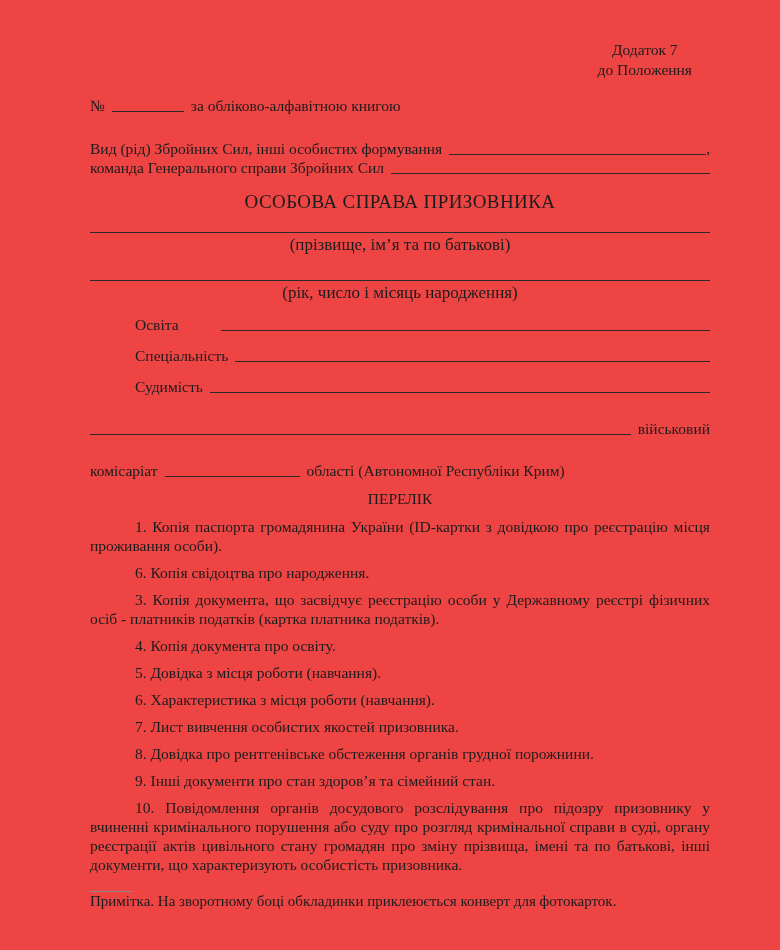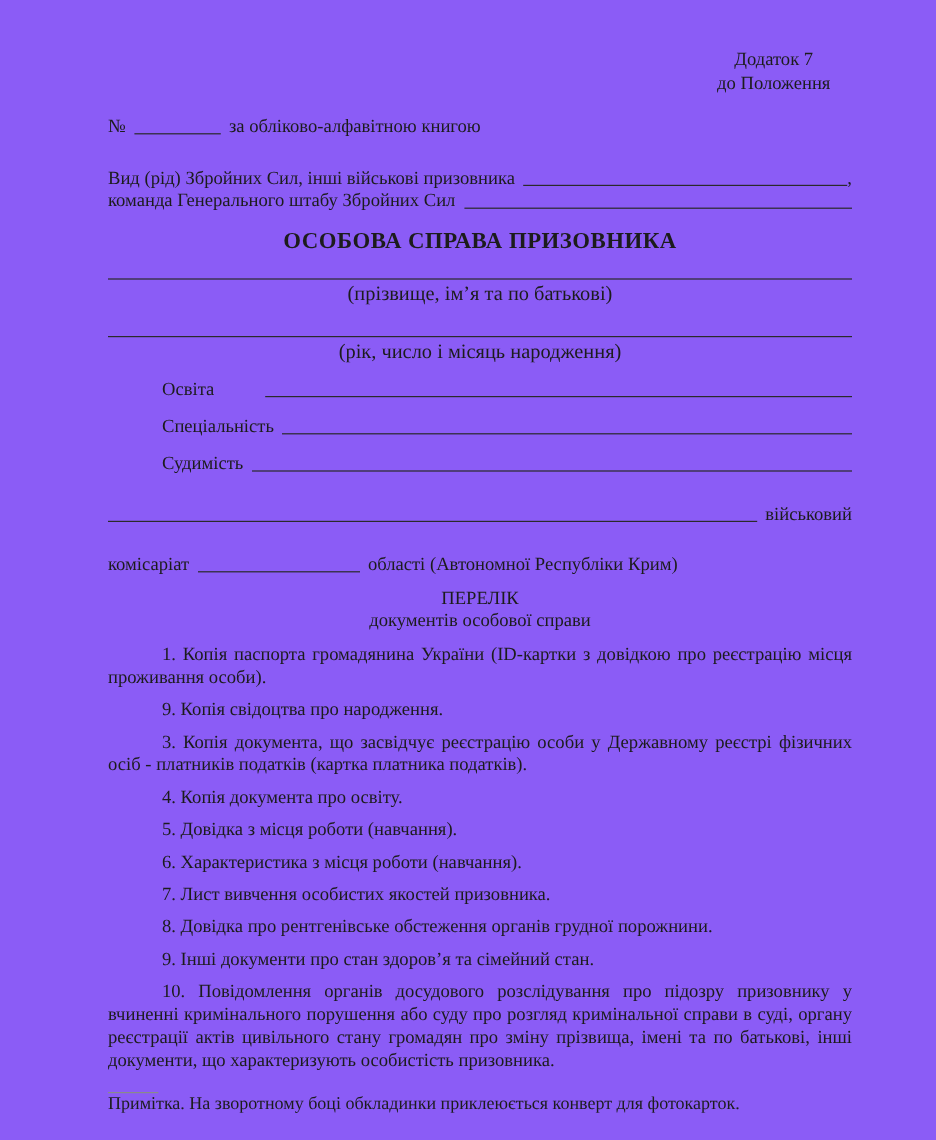--- a/index.html
+++ b/index.html
@@ -5,21 +5,21 @@
   html, body {
     margin: 0;
     padding: 0;
     background: #ffffff;
   }
   .page {
     position: relative;
     width: 780px;
     height: 950px;
     box-sizing: border-box;
-    background: #8b5cf6;
+    background: #ef4444;
     color: #1c1c1c;
     font-family: "Liberation Serif", "DejaVu Serif", serif;
     font-size: 15.5px;
     line-height: 19px;
     padding: 40px 70px 20px 90px;
     overflow: hidden;
   }
   .annex {
     width: -moz-fit-content;
     width: fit-content;
@@ -41,21 +41,21 @@
   }
   .blank.fixed72  { flex: 0 0 72px; }
   .blank.fixed135 { flex: 0 0 135px; }
   .gap-l { margin-left: 7px; }
   .gap-r { margin-right: 7px; }
   .num-row { margin-top: 16px; }
   .branch-row { margin-top: 24px; }
   .doc-title {
     margin: 12px 0 0 0;
     font-size: 19px;
-    font-weight: bold;
+    font-weight: normal;
     line-height: 25px;
     text-align: center;
     letter-spacing: 0.4px;
   }
   .fill-line {
     height: 18px;
     border-bottom: 1px solid #2a2a2a;
   }
   .fill-line.second { height: 27px; }
   .caption {
@@ -99,27 +99,27 @@
     <div>до Положення</div>
   </div>
 
   <div class="row num-row">
     <span>№</span>
     <span class="blank fixed72 gap-l"></span>
     <span class="gap-l">за обліково-алфавітною книгою</span>
   </div>
 
   <div class="row branch-row">
-    <span>Вид (рід) Збройних Сил, інші військові призовника</span>
+    <span>Вид (рід) Збройних Сил, інші особистих формування</span>
     <span class="blank gap-l"></span>
     <span>,</span>
   </div>
 
   <div class="row">
-    <span>команда Генерального штабу Збройних Сил</span>
+    <span>команда Генерального справи Збройних Сил</span>
     <span class="blank gap-l"></span>
   </div>
 
   <h1 class="doc-title">ОСОБОВА СПРАВА ПРИЗОВНИКА</h1>
 
   <div class="fill-line"></div>
   <div class="caption">(прізвище, ім’я та по батькові)</div>
 
   <div class="fill-line second"></div>
   <div class="caption">(рік, число і місяць народження)</div>
@@ -145,26 +145,25 @@
   </div>
 
   <div class="row tail-row">
     <span>комісаріат</span>
     <span class="blank fixed135 gap-l"></span>
     <span class="gap-l">області (Автономної Республіки Крим)</span>
   </div>
 
   <div class="list-heading">
     <div>ПЕРЕЛІК</div>
-    <div>документів особової справи</div>
   </div>
 
   <div class="list">
     <p class="first">1. Копія паспорта громадянина України (ID-картки з довідкою про реєстрацію місця проживання особи).</p>
-    <p>9. Копія свідоцтва про народження.</p>
+    <p>6. Копія свідоцтва про народження.</p>
     <p>3. Копія документа, що засвідчує реєстрацію особи у Державному реєстрі фізичних осіб - платників податків (картка платника податків).</p>
     <p>4. Копія документа про освіту.</p>
     <p>5. Довідка з місця роботи (навчання).</p>
     <p>6. Характеристика з місця роботи (навчання).</p>
     <p>7. Лист вивчення особистих якостей призовника.</p>
     <p>8. Довідка про рентгенівське обстеження органів грудної порожнини.</p>
     <p>9. Інші документи про стан здоров’я та сімейний стан.</p>
     <p>10. Повідомлення органів досудового розслідування про підозру призовнику у вчиненні кримінального порушення або суду про розгляд кримінальної справи в суді, органу реєстрації актів цивільного стану громадян про зміну прізвища, імені та по батькові, інші документи, що характеризують особистість призовника.</p>
   </div>
 

